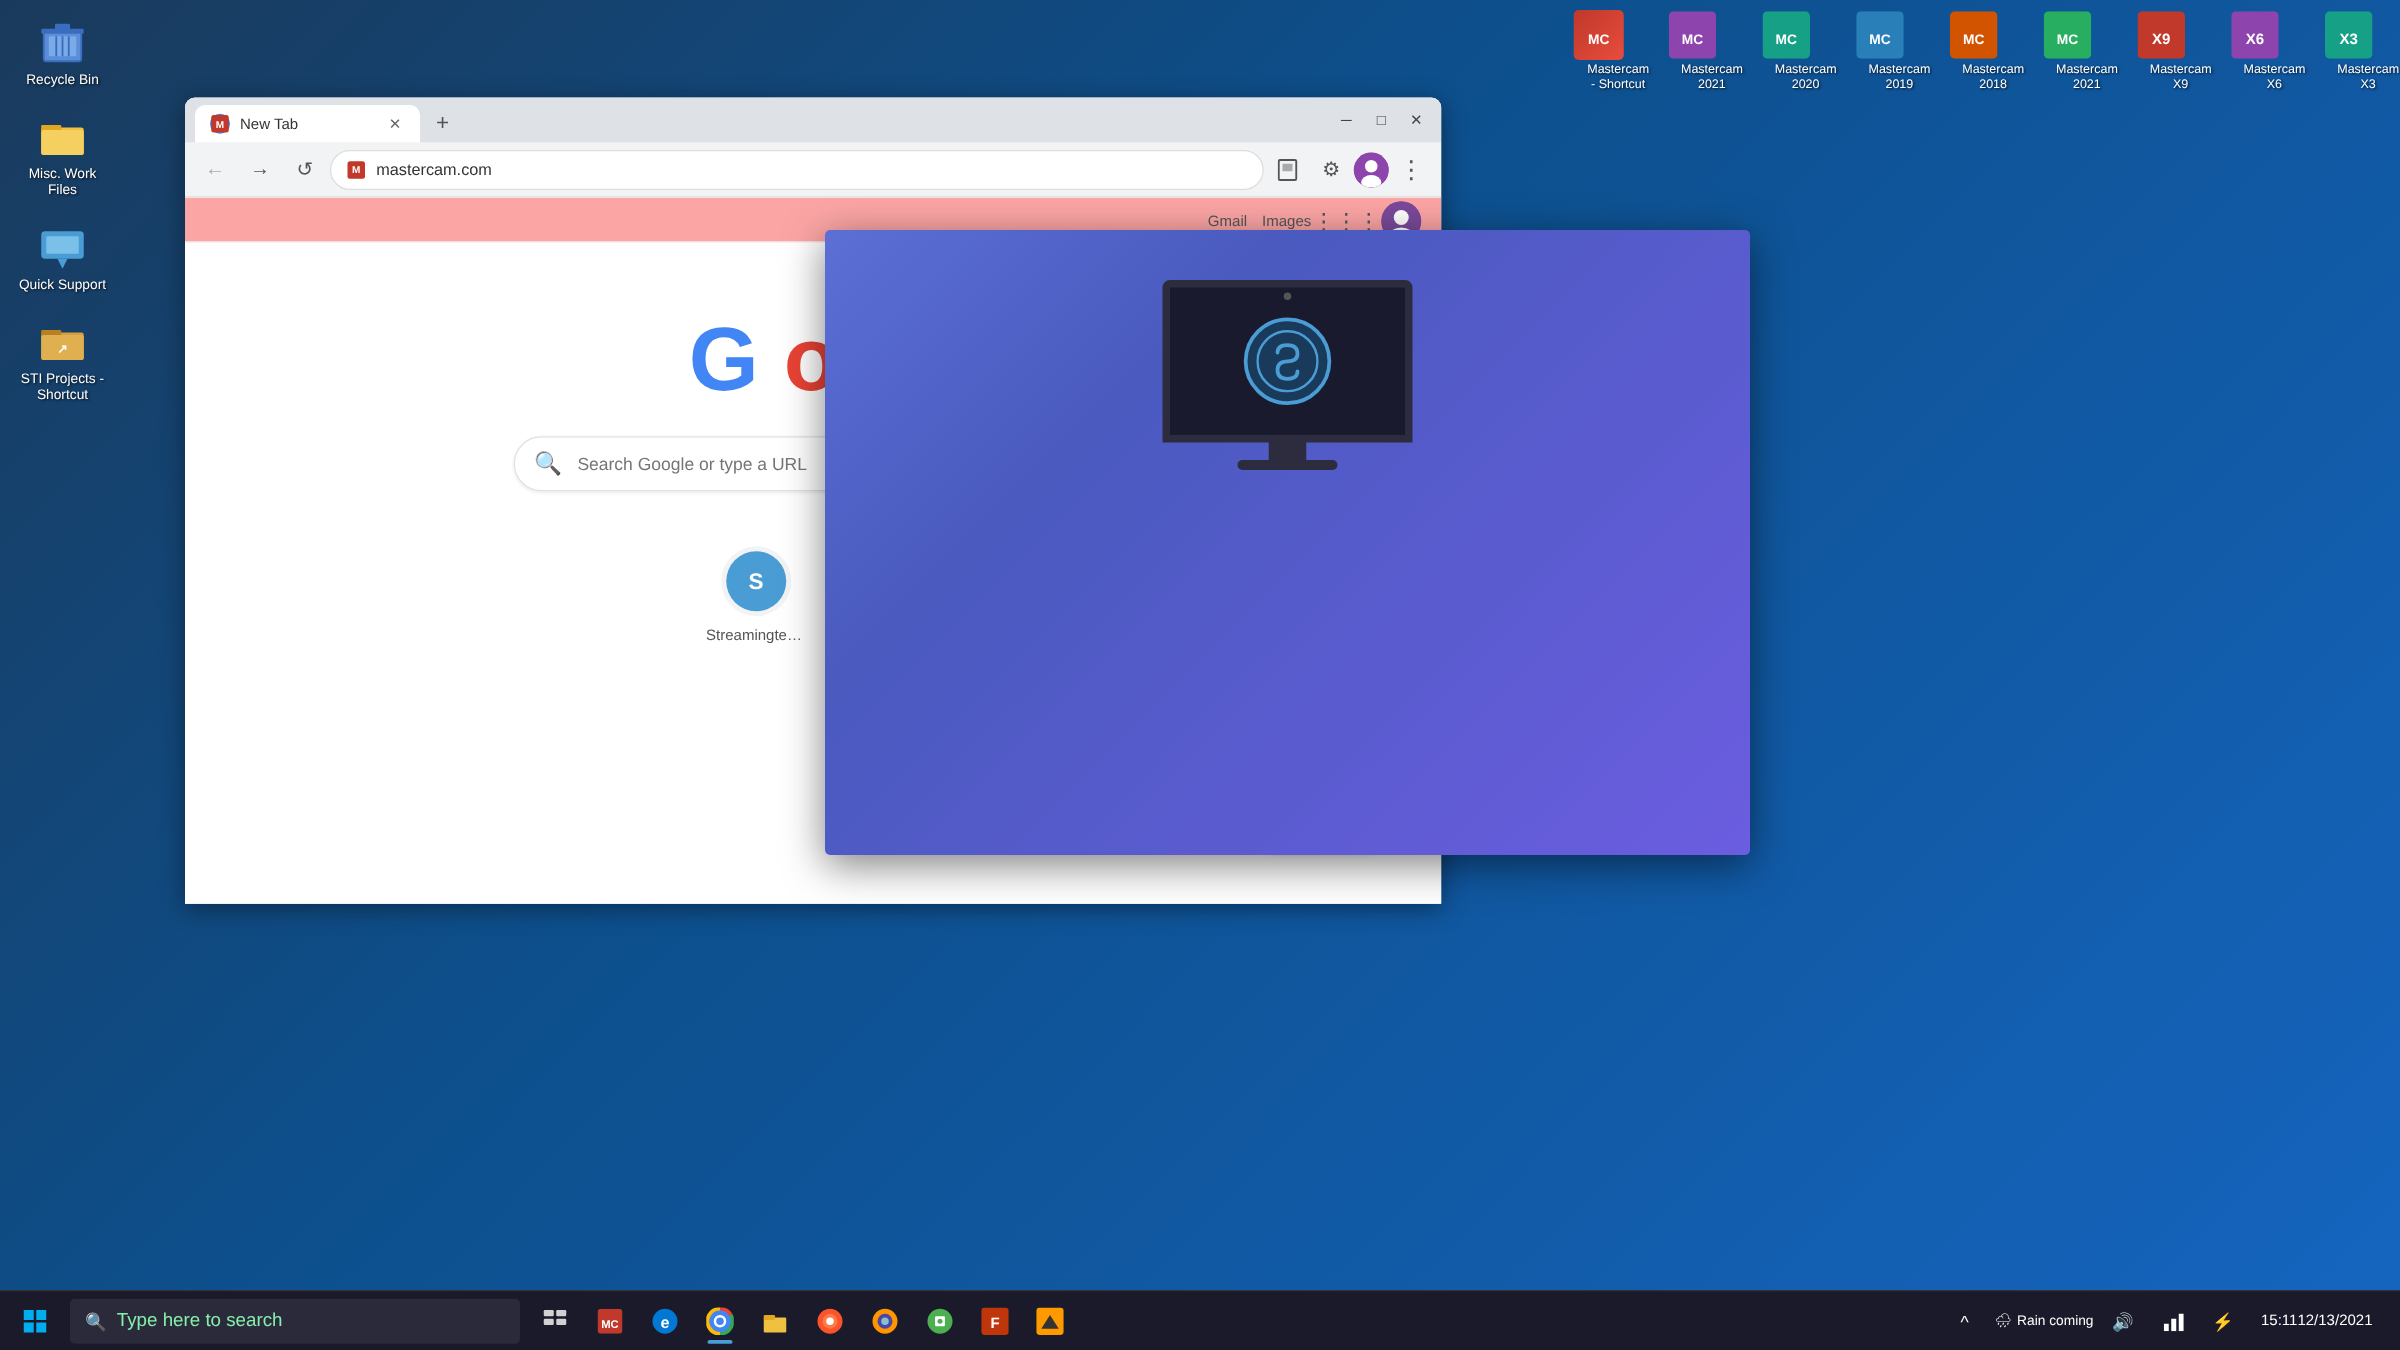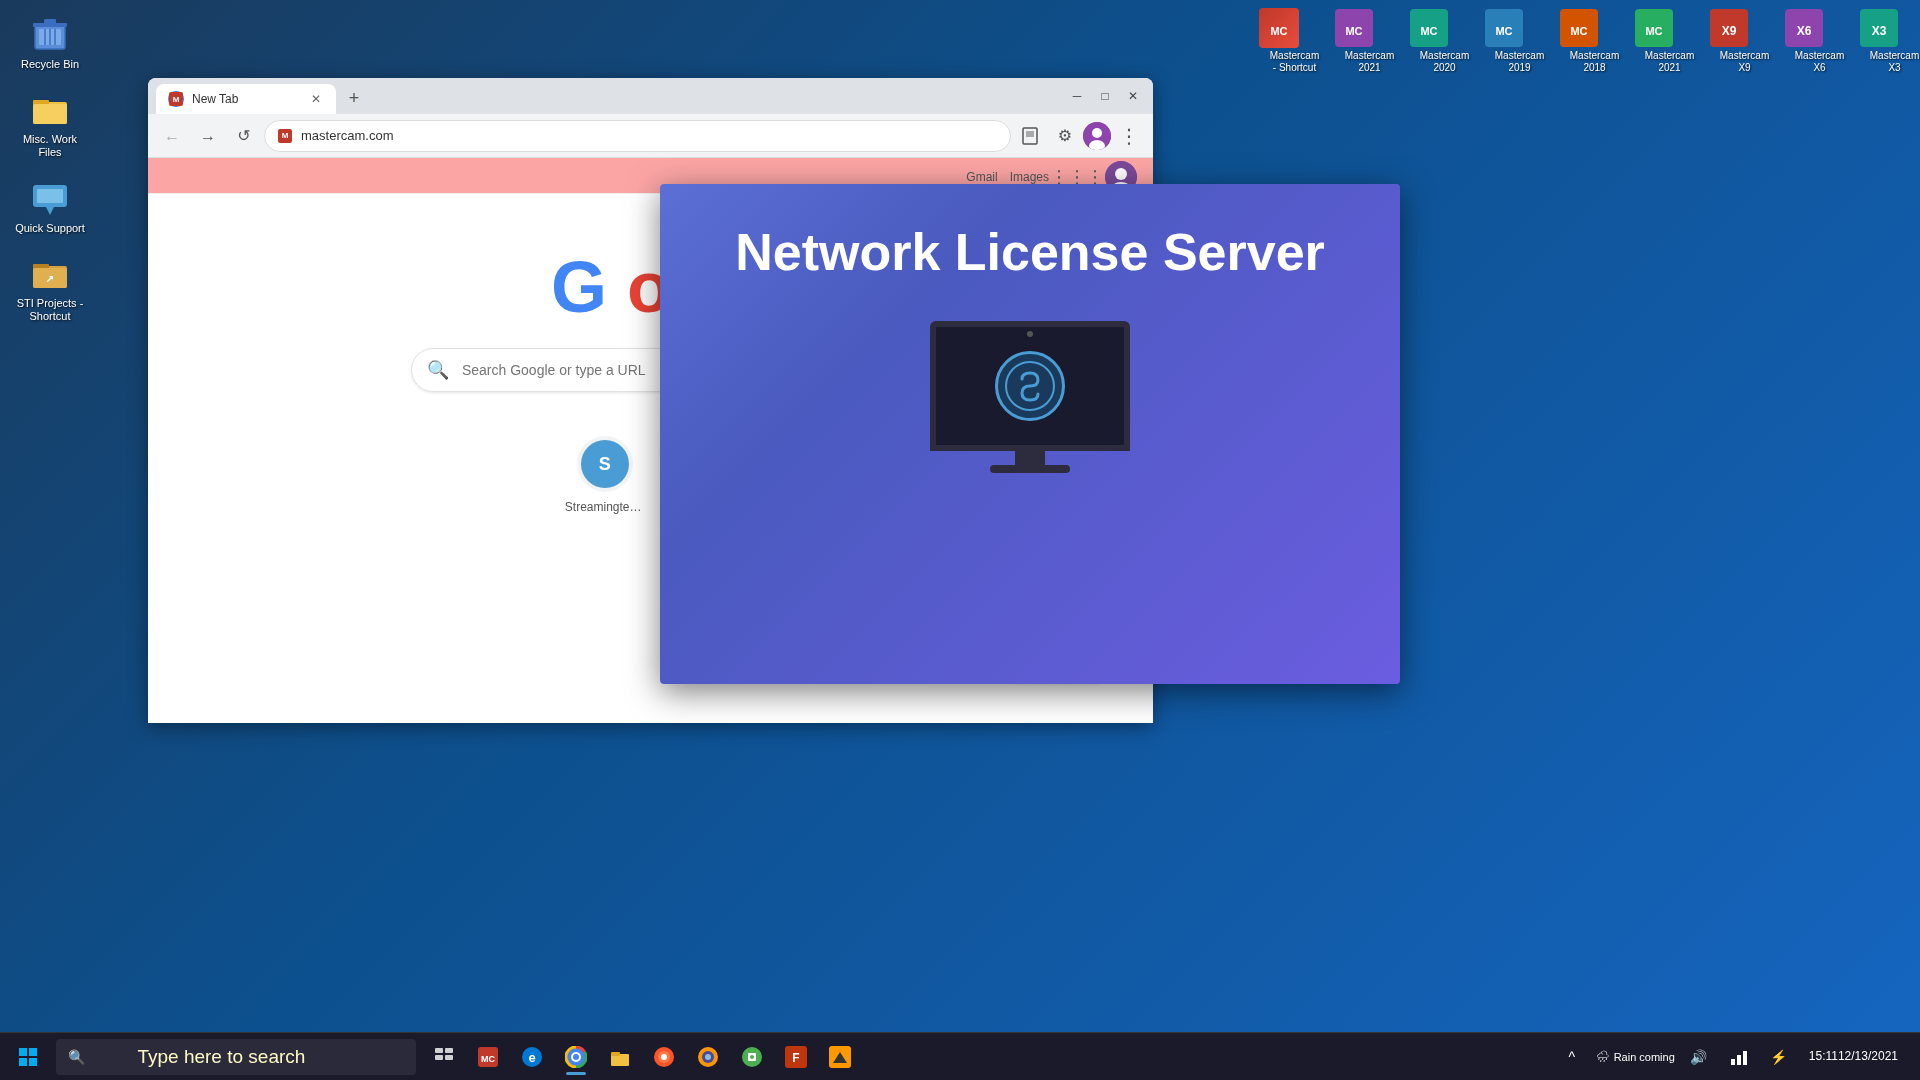--- a/index.html
+++ b/index.html
@@ -541,23 +541,22 @@
       margin-left: 8px;
       cursor: text;
     }
 
     .taskbar-search-icon {
       color: #aaa;
       font-size: 14px;
     }
 
     .taskbar-search-text {
-      color: #fef9c3;
-      font-size: 19px;
-      margin-left: 44px;
+      color: #86efac;
+      font-size: 15px;
     }
 
     .taskbar-center {
       display: flex;
       align-items: center;
       gap: 4px;
       margin-left: 8px;
     }
 
     .taskbar-icon {
@@ -901,21 +900,20 @@
           <div class="customize-btn">
             <span>✏</span>
             <span>Customize Chrome</span>
           </div>
         </div>
       </div>
     </div>
   </div>
 
   <div class="nls-overlay">
-    <h1 class="nls-title">Network License Server</h1>
 
     <div class="monitor-illustration">
       <div class="monitor-screen">
         <div class="monitor-logo">
 
           <svg width="50" height="50" viewBox="0 0 50 50">
             <circle cx="25" cy="25" r="24" fill="#1a3a5c" stroke="#4a9dd4" stroke-width="2"></circle>
 
             <path d="M 17 18 Q 17 12 25 12 Q 33 12 33 19 Q 33 25 25 25 Q 17 25 17 32 Q 17 39 25 39 Q 33 39 33 33" stroke="#4a9dd4" stroke-width="3" fill="none" stroke-linecap="round"></path>
           </svg>

